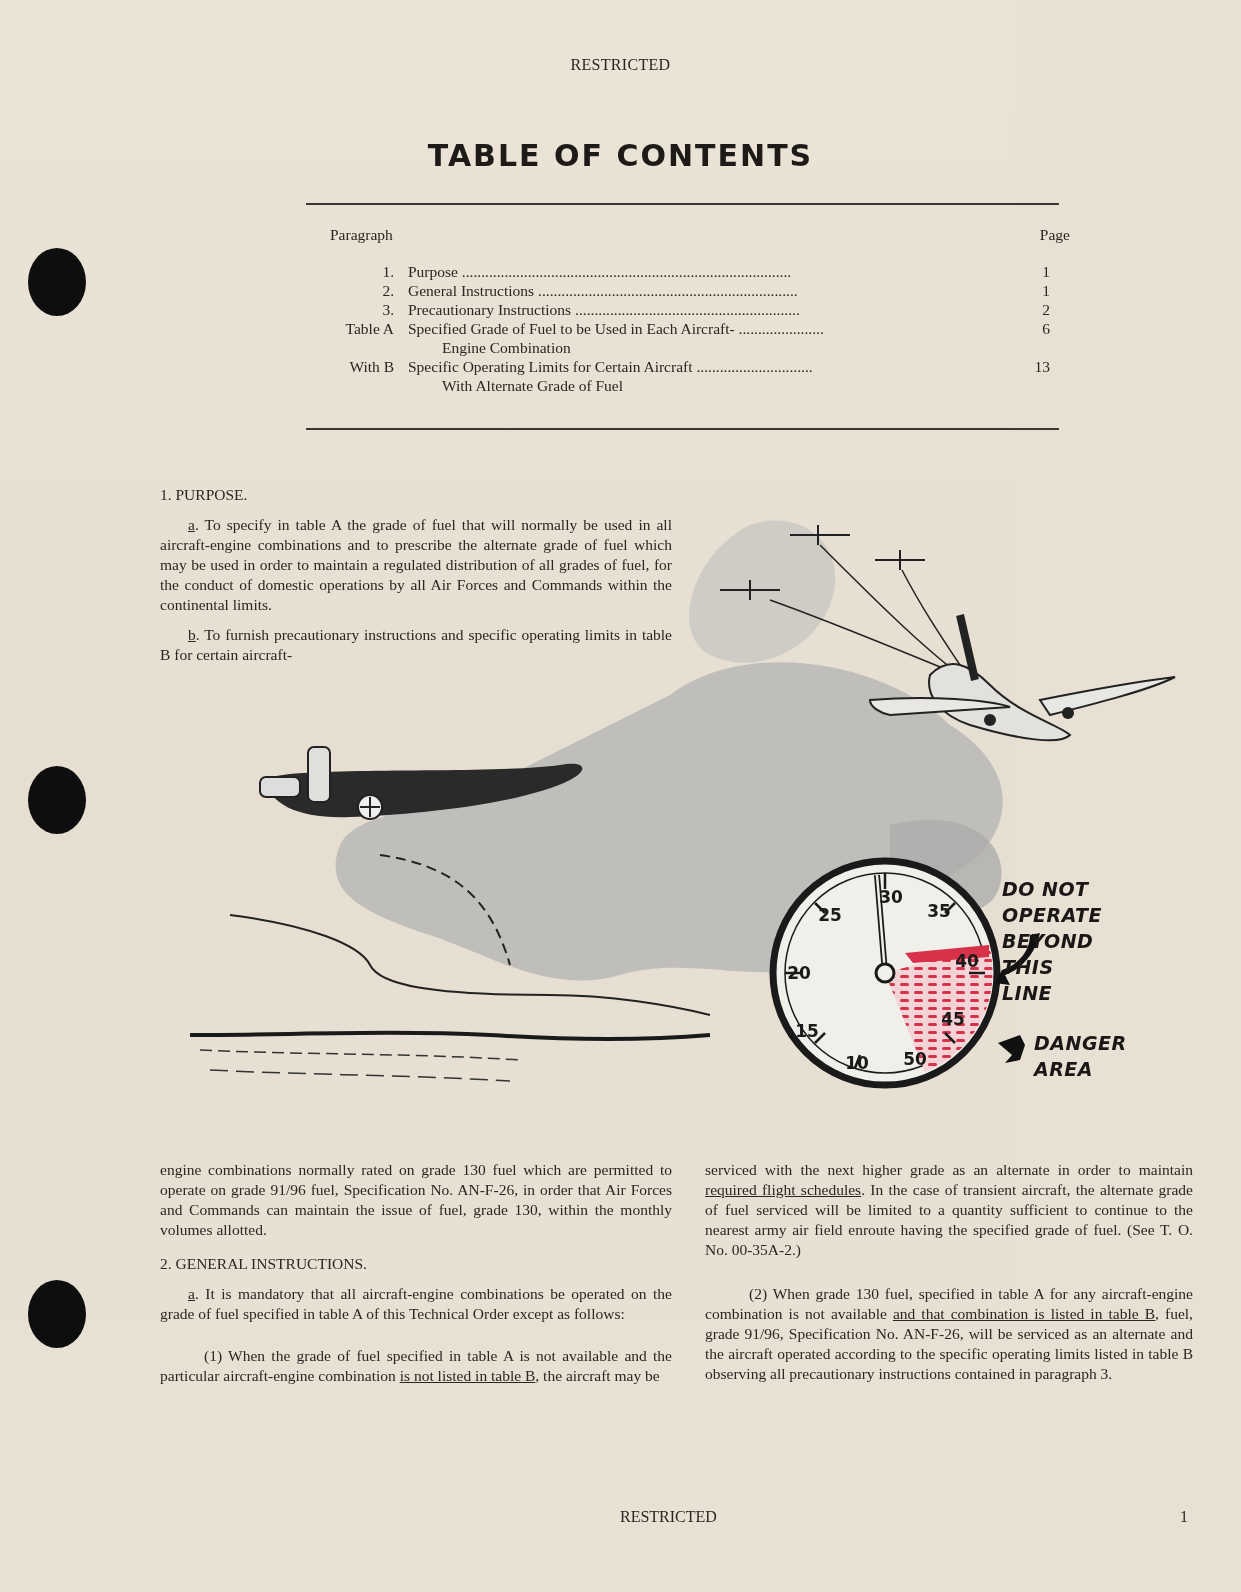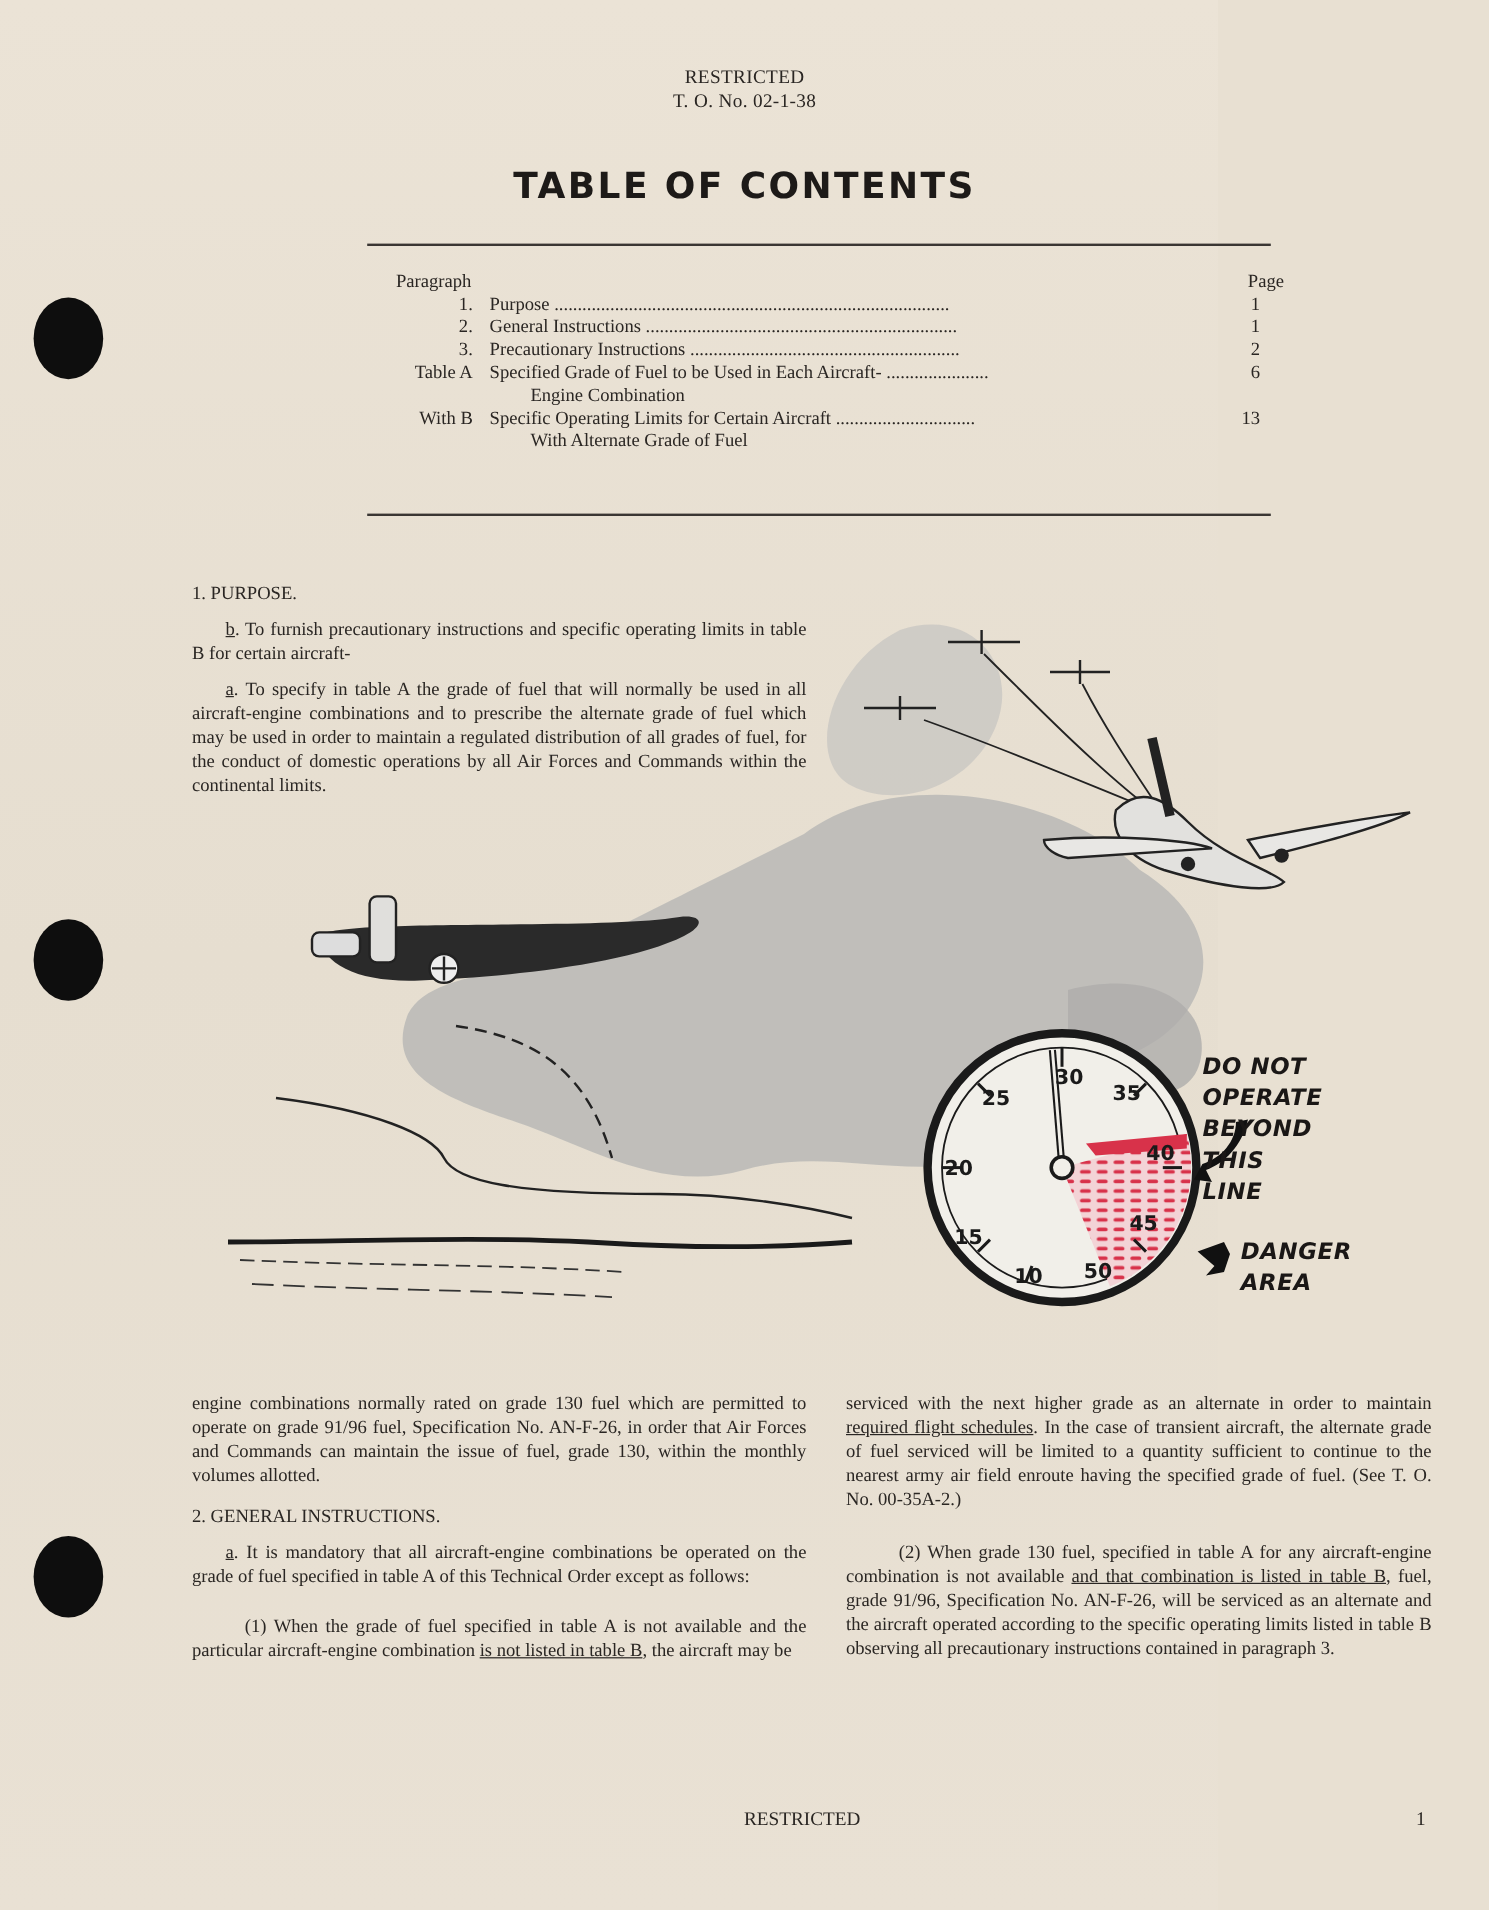--- a/index.html
+++ b/index.html
@@ -3,21 +3,21 @@
 <meta charset="utf-8">
 <style>
   html,body{margin:0;padding:0;}
   body{width:1241px;height:1592px;background:#e8e0d2;position:relative;overflow:hidden;font-family:"Liberation Serif","DejaVu Serif",serif;color:#2a2623;}
   .page{position:absolute;left:0;top:0;width:1015px;height:1592px;background:linear-gradient(180deg,#ebe3d6 0%,#e6ded0 50%,#e9e1d4 100%);}
   .hole{position:absolute;width:58px;height:68px;border-radius:50%;background:#0e0e0e;}
   .hdr{position:absolute;left:0;width:1241px;text-align:center;font-size:16px;letter-spacing:0.3px;}
   .title{position:absolute;top:138px;left:0;width:1241px;text-align:center;font-family:"DejaVu Sans",sans-serif;font-weight:bold;font-size:30px;letter-spacing:2px;color:#1d1a18;}
   .rule{position:absolute;left:306px;width:753px;height:2px;background:#3a3633;}
   .toc{position:absolute;left:330px;top:226px;width:720px;font-size:15.5px;}
-  .toc-head{display:flex;justify-content:space-between;}
+  .toc-head{display:flex;justify-content:space-between;margin-bottom:18px;}
   .toc-row{display:flex;line-height:19px;}
   .toc-num{width:78px;text-align:right;padding-right:14px;box-sizing:border-box;}
   .toc-title{flex:1;}
   .toc-title .lead{}
   .toc-page{width:30px;text-align:right;}
   .toc-sub{padding-left:112px;line-height:19px;}
   .col{position:absolute;font-size:15.5px;line-height:20px;text-align:justify;}
   .col p{margin:0 0 10px 0;}
   .sec{margin:0 0 12px 0;}
   .ind{text-indent:28px;}
@@ -30,21 +30,20 @@
 </head>
 <body>
 
 <div class="page">
 
   <div class="hole" style="left:28px;top:248px;"></div>
   <div class="hole" style="left:28px;top:766px;"></div>
   <div class="hole" style="left:28px;top:1280px;"></div>
 
   <div class="hdr" style="top:56px;">RESTRICTED</div>
-  <div class="hdr" style="top:76px;">T. O. No. 02-1-38</div>
 
   <div class="title">TABLE OF CONTENTS</div>
 
   <div class="rule" style="top:203px;"></div>
 
   <div class="toc">
     <div class="toc-head">
       <span>Paragraph</span>
       <span style="margin-right:-20px;">Page</span>
     </div>
@@ -76,22 +75,22 @@
           <span class="toc-page">13</span>
         </div>
         <div class="toc-sub">With Alternate Grade of Fuel</div>
       </div>
   </div>
 
   <div class="rule" style="top:428px;"></div>
 
   <div class="col" style="left:160px;top:485px;width:512px;">
     <p class="sec">1. PURPOSE.</p>
+    <p class="ind"><u>a</u><span>. To specify in table A the grade of fuel that will normally be used in all aircraft-engine combinations and to prescribe the alternate grade of fuel which may be used in order to maintain a regulated distribution of all grades of fuel, for the conduct of domestic operations by all Air Forces and Commands within the continental limits.</span></p>
     <p class="ind"><u>b</u><span>. To furnish precautionary instructions and specific operating limits in table B for certain aircraft-</span></p>
-    <p class="ind"><u>a</u><span>. To specify in table A the grade of fuel that will normally be used in all aircraft-engine combinations and to prescribe the alternate grade of fuel which may be used in order to maintain a regulated distribution of all grades of fuel, for the conduct of domestic operations by all Air Forces and Commands within the continental limits.</span></p>
   </div>
 
   <svg class="illus" viewBox="0 0 1010 620">
     <defs>
       <pattern id="danger" width="14" height="8" patternUnits="userSpaceOnUse">
         <rect width="14" height="8" fill="#f3d3d6"></rect>
         <rect x="1" y="2" width="9" height="3" rx="1.5" fill="#d8324a"></rect>
       </pattern>
     </defs>
 

